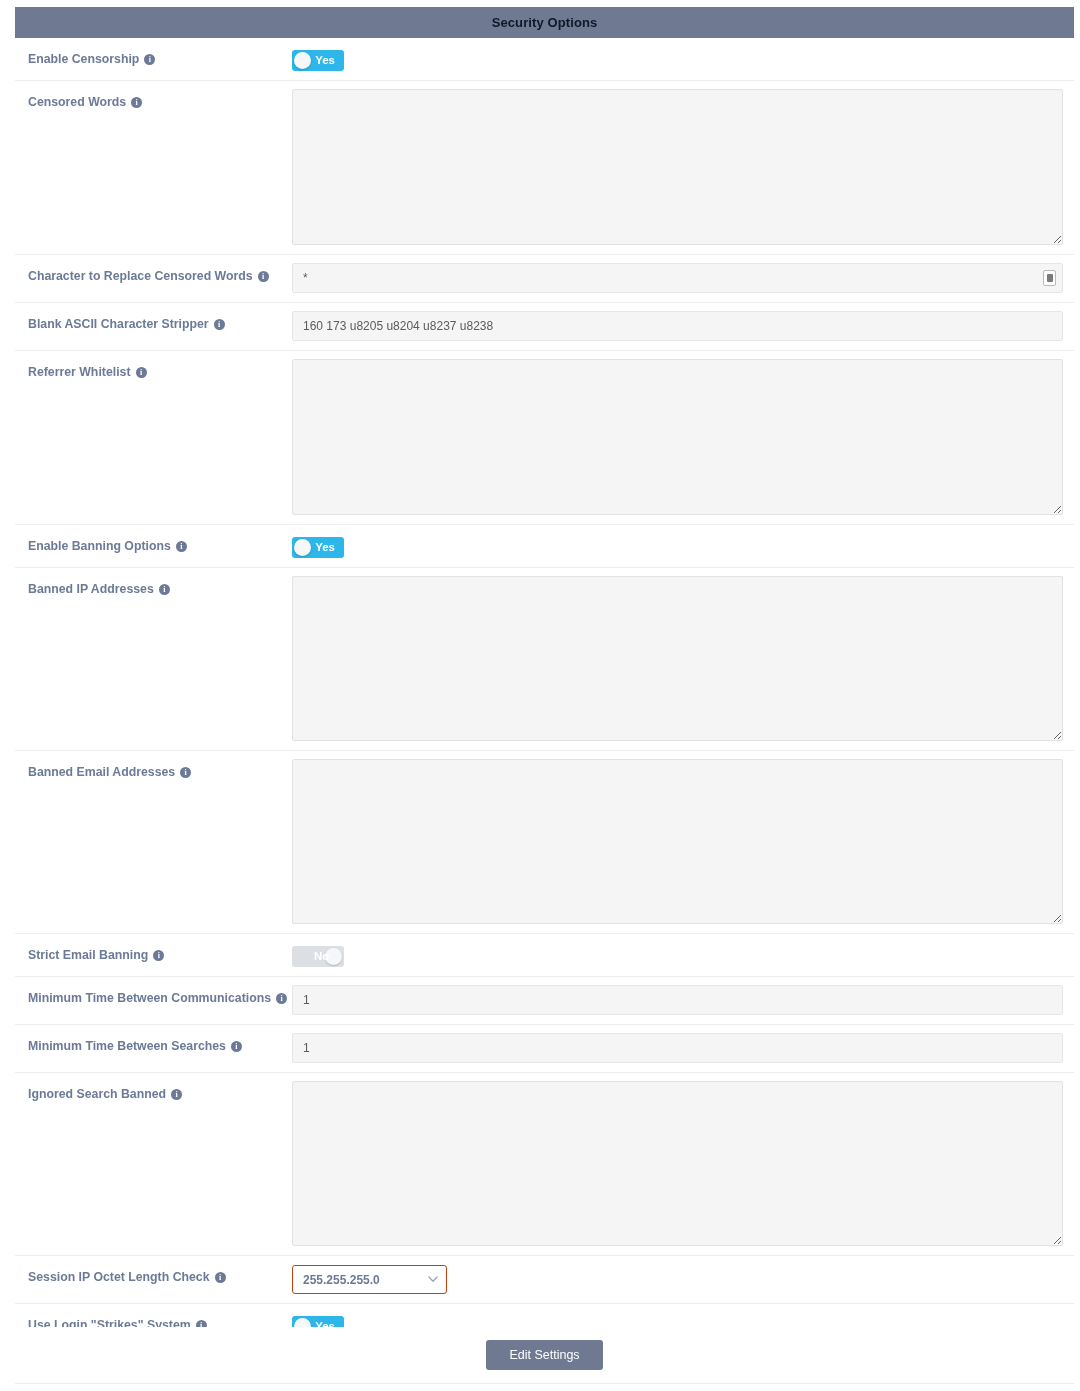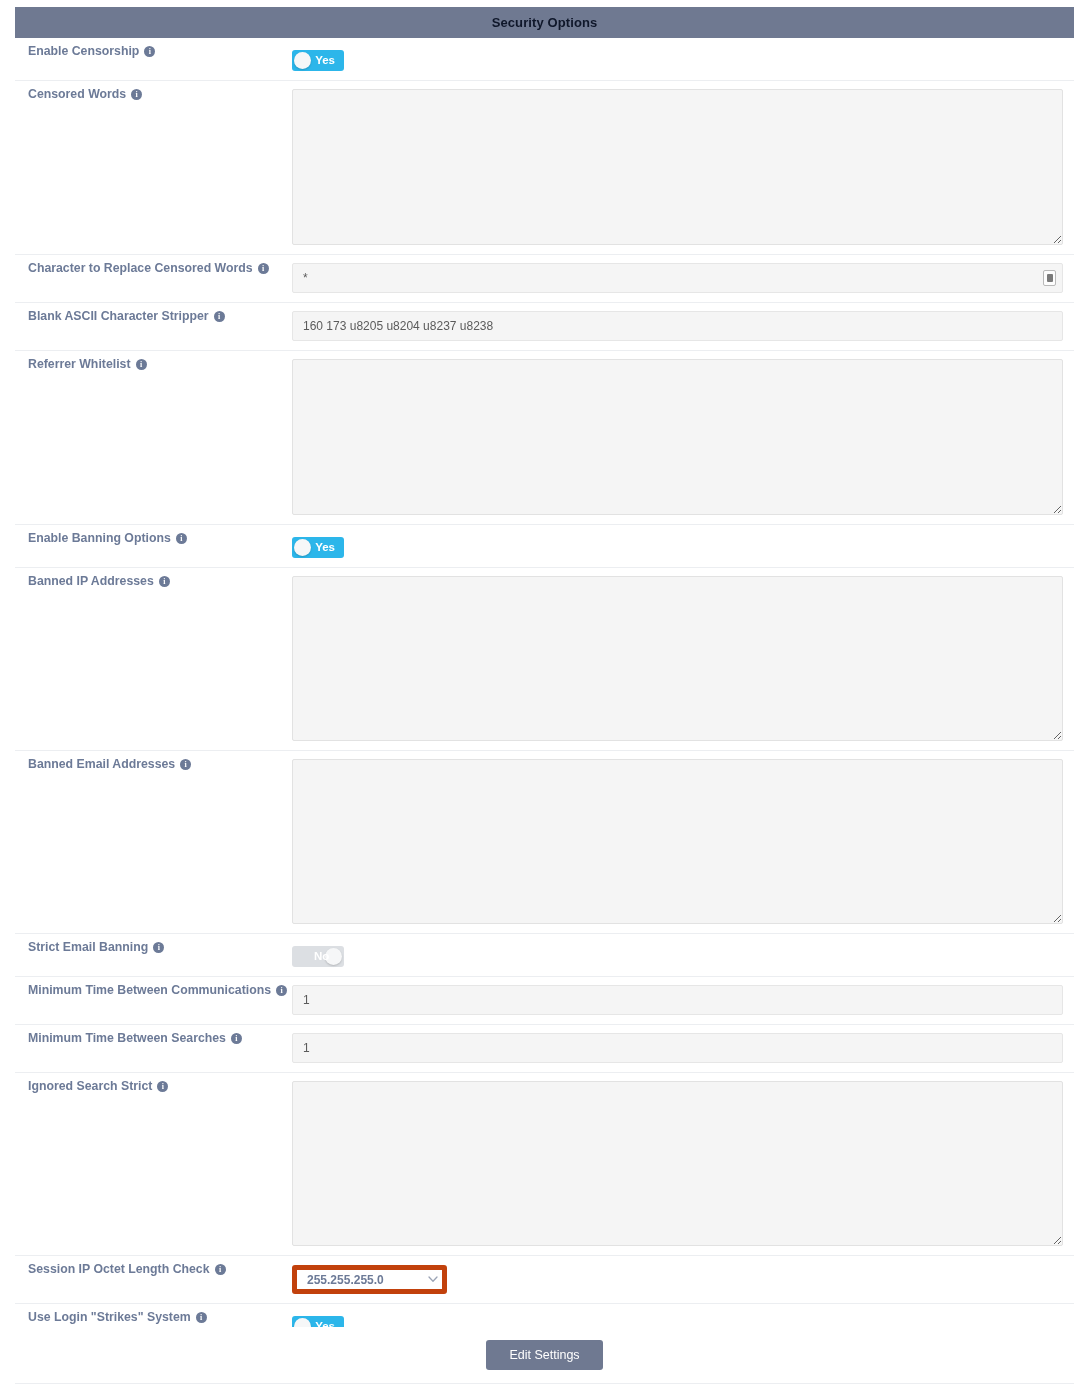--- a/index.html
+++ b/index.html
@@ -47,21 +47,21 @@
     border-bottom: 1px solid #eceef1;
     background: #ffffff;
     padding: 0;
     min-height: 38px;
   }
   .row:last-of-type { border-bottom: 1px solid #eceef1; }
 
   .label-cell {
     width: 277px;
     flex: 0 0 277px;
-    padding: 6px 12px 10px 13px;
+    padding: 14px 12px 10px 13px;
     display: flex;
     align-items: flex-start;
   }
   .label-text {
     color: #6c7a97;
     font-size: 12.3px;
     font-weight: bold;
     line-height: 14px;
     white-space: nowrap;
   }
@@ -176,21 +176,21 @@
   }
   .ta-156 { height: 156px; }
   .ta-165 { height: 165px; }
 
   
   .select-wrap { position: relative; width: 155px; margin-top: 1px; }
   select.sel {
     width: 155px;
     height: 29px;
     background: #ffffff;
-    border: 5px solid #c2410c;
+    border: 1px solid #c2410c;
     border-radius: 3px;
     padding: 0 26px 0 10px;
     font-size: 12px;
     font-weight: bold;
     color: #6c7a97;
     font-family: "Liberation Sans", sans-serif;
     outline: none;
     appearance: none;
     -webkit-appearance: none;
   }
@@ -347,21 +347,21 @@
       <div class="label-cell">
         <span class="label-text"><span>Minimum Time Between Searches</span><span class="info-icon">i</span></span>
       </div>
       <div class="control-cell">
         <input class="text-input" type="text" value="1" style="">
       </div>
     </div>
 
     <div class="row">
       <div class="label-cell">
-        <span class="label-text"><span>Ignored Search Strict</span><span class="info-icon">i</span></span>
+        <span class="label-text"><span>Ignored Search Banned</span><span class="info-icon">i</span></span>
       </div>
       <div class="control-cell">
         <textarea class="textarea ta-165" style=""></textarea>
       </div>
     </div>
 
     <div class="row">
       <div class="label-cell">
         <span class="label-text"><span>Session IP Octet Length Check</span><span class="info-icon">i</span></span>
       </div>

